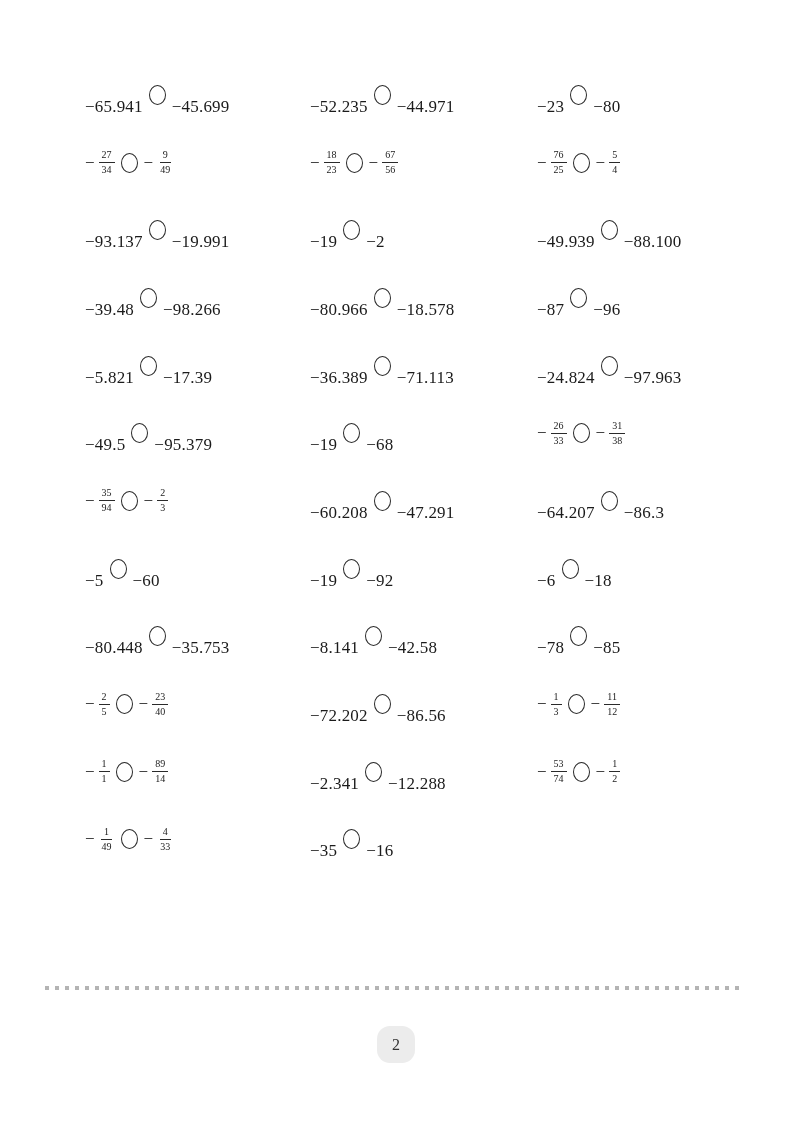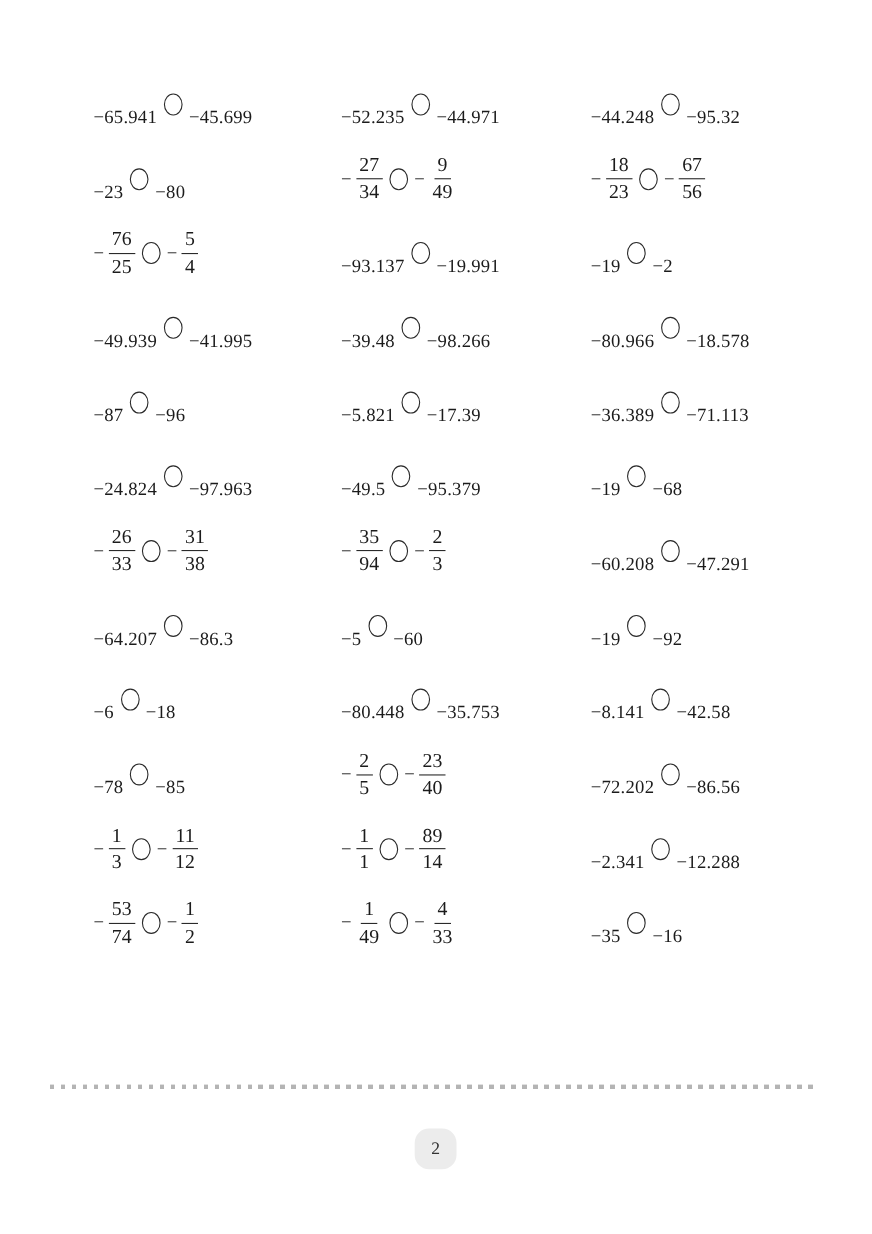--- a/index.html
+++ b/index.html
@@ -48,21 +48,21 @@
     background: #ffffff;
   }
   .minus {
     font-size: 17px;
     margin-right: 4px;
   }
   .frac {
     display: inline-flex;
     flex-direction: column;
     align-items: center;
-    font-size: 18px;
+    font-size: 10px;
     line-height: 1.2;
   }
   .fnum {
     padding: 0 3px 1px 3px;
     border-bottom: 1.3px solid #2a2a2a;
   }
   .fden {
     padding: 1px 3px 0 3px;
   }
   .divider {
@@ -106,29 +106,20 @@
   <div class="cell">
     <span class="operand">
           <span class="num">−52.235</span>
         </span>
     <span class="circle"></span>
     <span class="operand">
           <span class="num">−44.971</span>
         </span>
   </div>
 
-  <div class="cell">
-    <span class="operand">
-          <span class="num">−44.248</span>
-        </span>
-    <span class="circle"></span>
-    <span class="operand">
-          <span class="num">−95.32</span>
-        </span>
-  </div>
 
   <div class="cell">
     <span class="operand">
           <span class="num">−23</span>
         </span>
     <span class="circle"></span>
     <span class="operand">
           <span class="num">−80</span>
         </span>
   </div>
@@ -206,21 +197,21 @@
           <span class="num">−2</span>
         </span>
   </div>
 
   <div class="cell">
     <span class="operand">
           <span class="num">−49.939</span>
         </span>
     <span class="circle"></span>
     <span class="operand">
-          <span class="num">−41.995</span>
+          <span class="num">−88.100</span>
         </span>
   </div>
 
   <div class="cell">
     <span class="operand">
           <span class="num">−39.48</span>
         </span>
     <span class="circle"></span>
     <span class="operand">
           <span class="num">−98.266</span>

